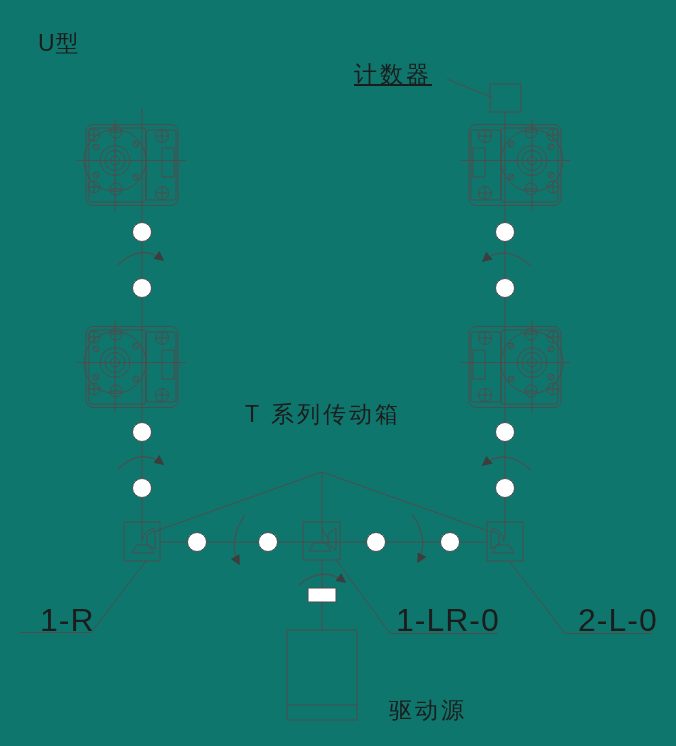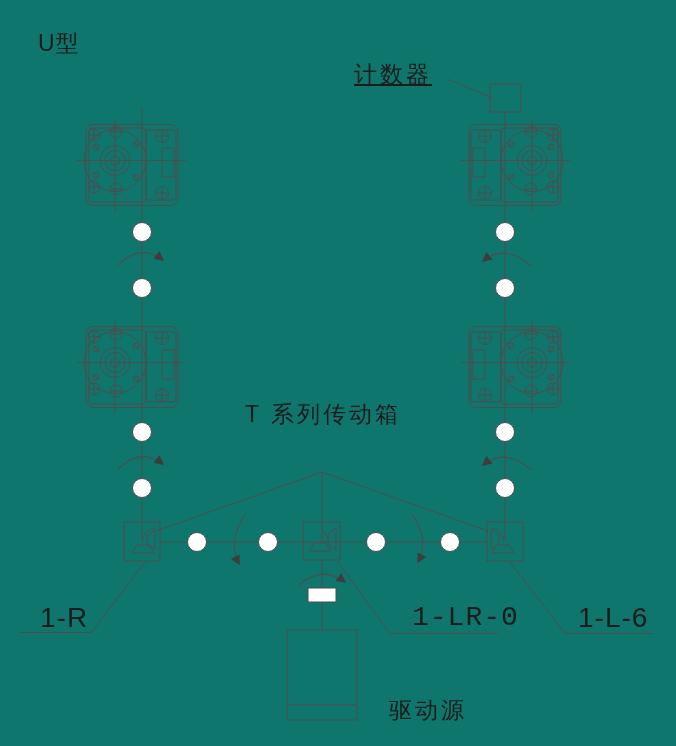--- a/index.html
+++ b/index.html
@@ -11,21 +11,21 @@
     overflow:hidden;
   }
   #diagram-svg{position:absolute;left:0;top:0;}
   .lbl{
     position:absolute;
     color:#1c1c1c;
     white-space:nowrap;
     line-height:1.1;
   }
   .lbl-cjk{font-size:23px;letter-spacing:3px;font-weight:500;}
-  .lbl-model{font-size:28px;letter-spacing:1px;font-weight:400;}
+  .lbl-model{font-size:32px;letter-spacing:1px;font-weight:400;}
   .lbl-title{font-size:23px;letter-spacing:1px;font-weight:500;}
 </style>
 </head>
 <body>
 
 <div id="stage">
 
   <svg id="diagram-svg" width="676" height="746" viewBox="0 0 676 746" stroke="#4d4d4d" fill="none" stroke-width="1">
 
     <defs>
@@ -163,19 +163,19 @@
   </svg>
 
   <div class="lbl lbl-title" style="left:38px;top:31px;">U型</div>
 
   <div class="lbl lbl-cjk" style="left:354px;top:62px;text-decoration:underline;">计数器</div>
 
   <div class="lbl lbl-cjk" style="left:245px;top:402px;text-align:right;">T 系列传动箱</div>
 
   <div class="lbl lbl-model" style="left:40px;top:603px;">1-R</div>
 
-  <div class="lbl lbl-model" style="left:412px;top:603px;font-family:Liberation Mono, monospace;">1-LR-0</div>
+  <div class="lbl lbl-model" style="left:396px;top:603px;">1-LR-0</div>
 
-  <div class="lbl lbl-model" style="left:578px;top:603px;">1-L-6</div>
+  <div class="lbl lbl-model" style="left:578px;top:603px;">2-L-0</div>
 
   <div class="lbl lbl-cjk" style="left:389px;top:698px;">驱动源</div>
 
 </div>
 
 </body></html>

